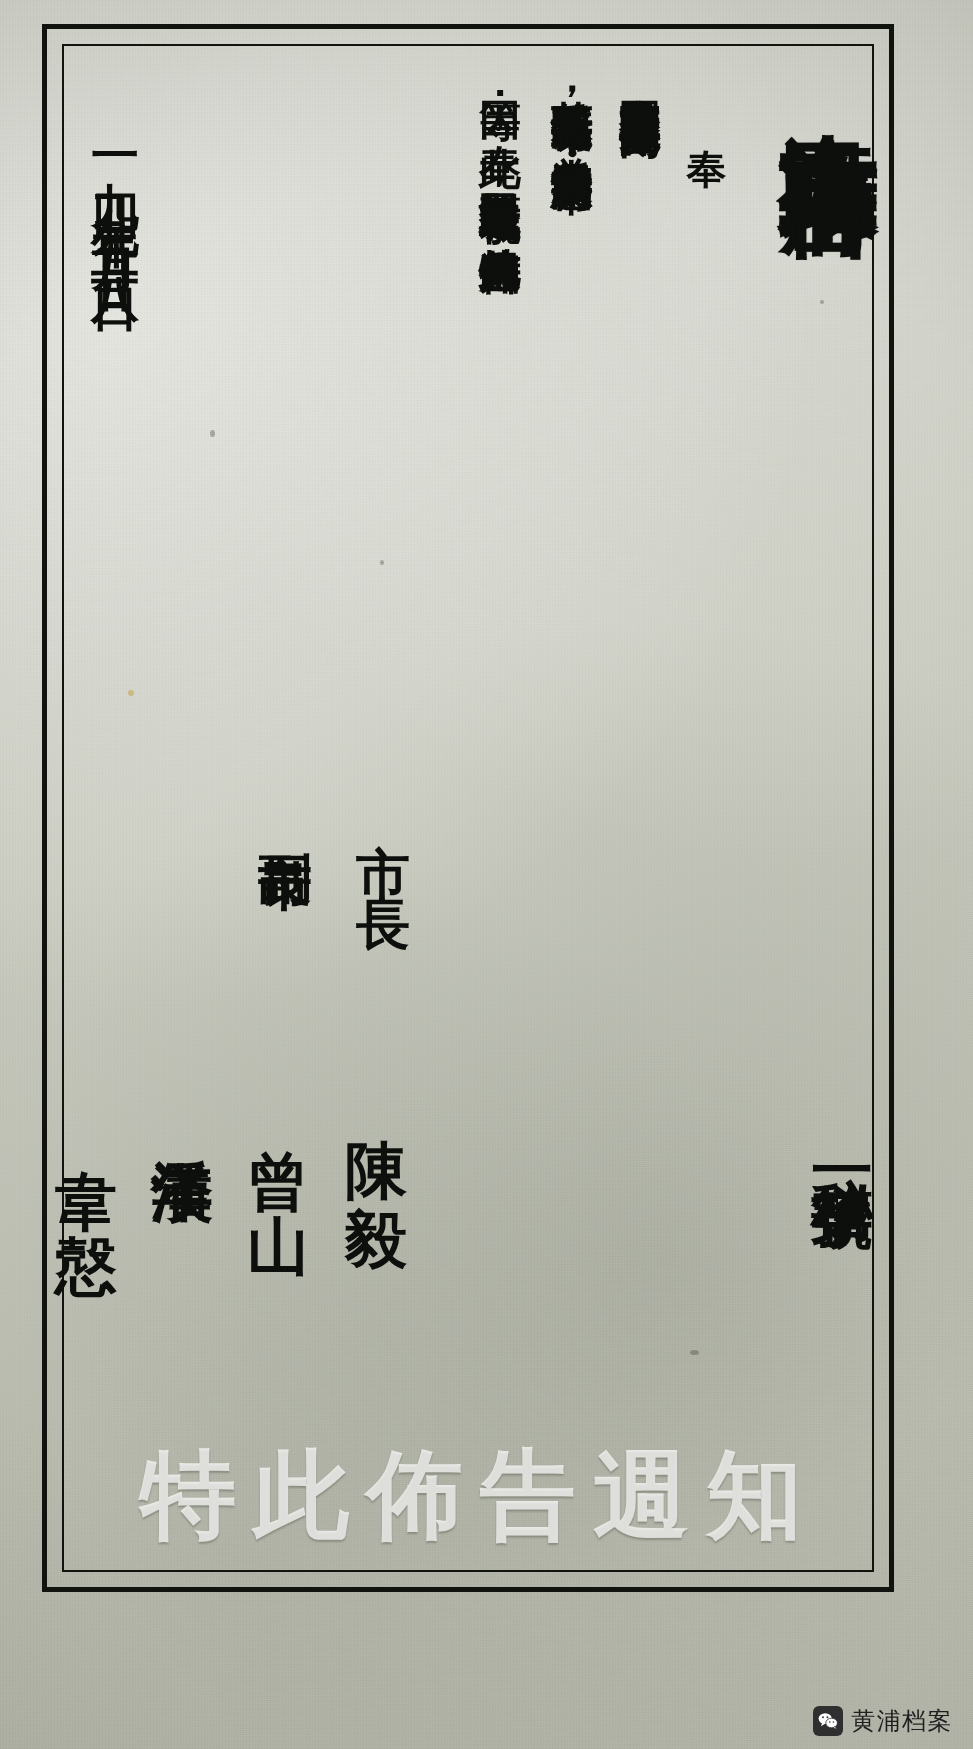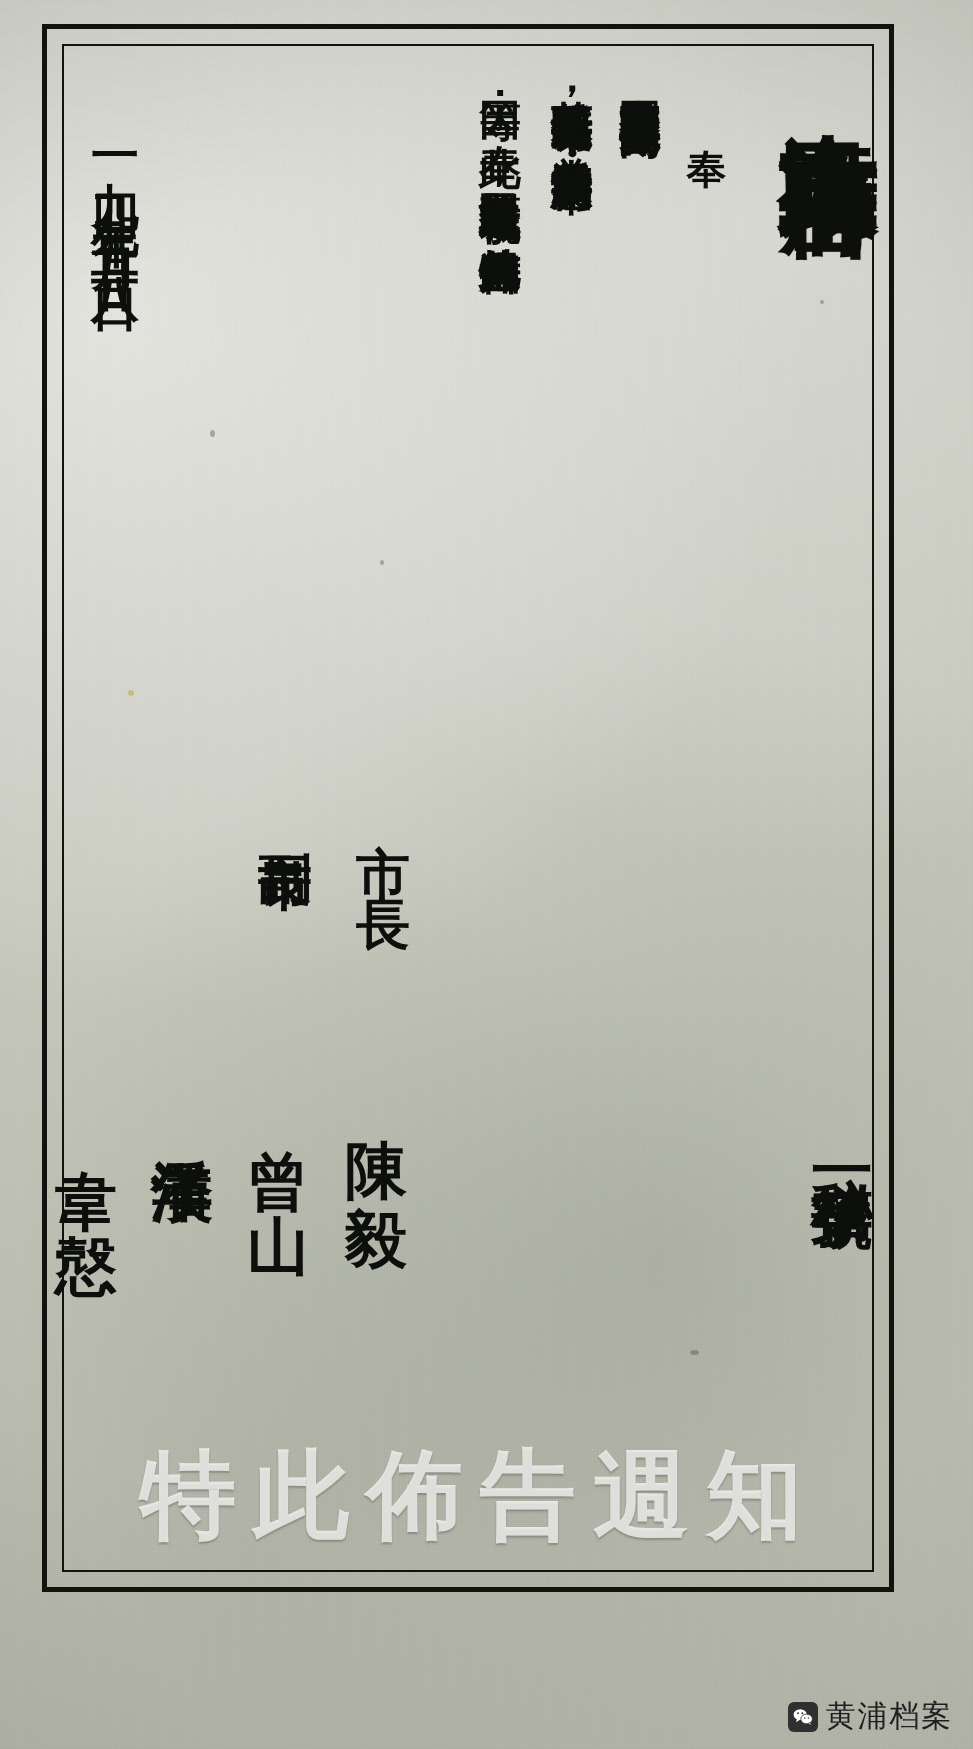--- a/index.html
+++ b/index.html
@@ -157,21 +157,21 @@
     width: 30px; height: 30px;
     border-radius: 6px;
     background: #2f2f2f;
     display: flex;
     align-items: center;
     justify-content: center;
   }
   #wechat-badge .wx-icon svg { display: block; }
   #wechat-badge .wx-label {
     font-family: "DejaVu Sans", sans-serif;
-    font-size: 30px;
+    font-size: 24px;
     color: #1f1f1f;
     letter-spacing: 0.06em;
     white-space: nowrap;
   }
 
   
   .speck {
     position: absolute;
     background: rgba(60,64,52,0.35);
     border-radius: 50%;

